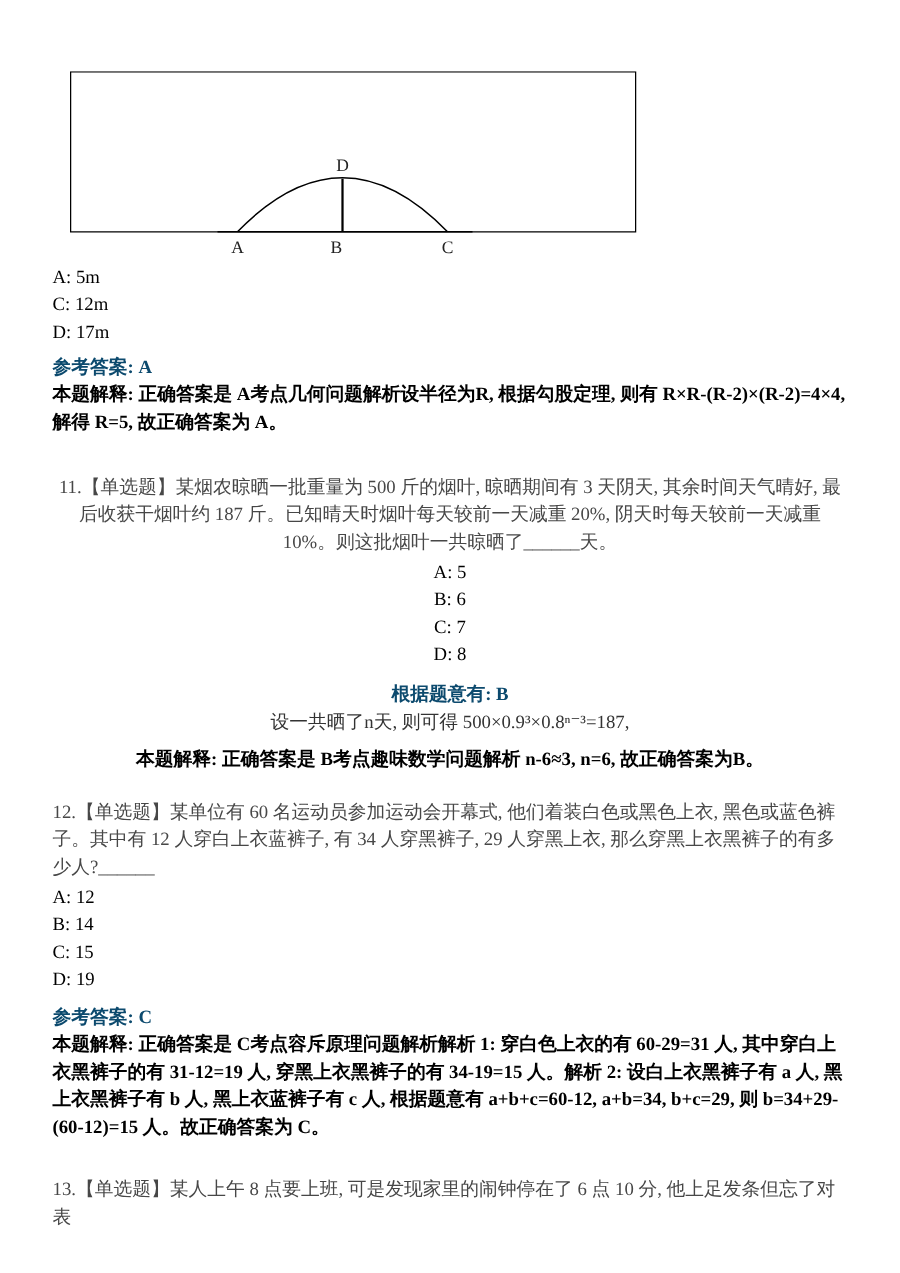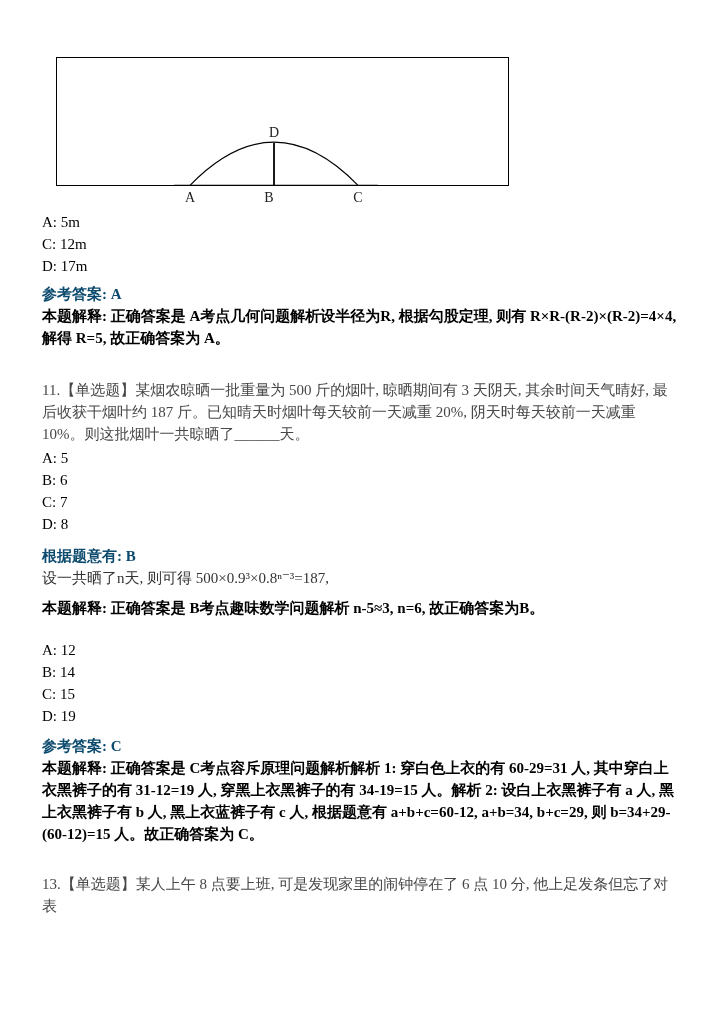--- a/index.html
+++ b/index.html
@@ -18,21 +18,21 @@
   .figline.vert { stroke-width:1.8; }
   .fig text { font-family:"Liberation Serif","DejaVu Serif",serif; font-size:14px; fill:#222; }
 
   .opts { list-style:none; margin-top:2px; }
   .opts li { line-height:22px; color:#000000; }
 
   .qtext { color:#474747; }
   .answer { margin-top:6px; font-weight:700; color:#0c4a6e; }
   .expl { font-weight:700; color:#000000; }
   .formula-note { color:#333; }
-  .q11 { margin-top:30px; }
+  .q11 { margin-top:30px;text-align:center; }
   .q11 .answer { margin-top:10px; }
   .q11 .expl { margin-top:8px; }
   .q12 { margin-top:20px; }
   .q12 .answer { margin-top:8px; }
   .q13 { margin-top:28px; }
 </style>
 </head>
 <body>
 
 <div class="page">
@@ -62,24 +62,25 @@
   <section class="q11">
     <p class="qtext">11.【单选题】某烟农晾晒一批重量为 500 斤的烟叶, 晾晒期间有 3 天阴天, 其余时间天气晴好, 最后收获干烟叶约 187 斤。已知晴天时烟叶每天较前一天减重 20%, 阴天时每天较前一天减重 10%。则这批烟叶一共晾晒了______天。</p>
     <ul class="opts">
       <li>A: 5</li>
       <li>B: 6</li>
       <li>C: 7</li>
       <li>D: 8</li>
     </ul>
     <p class="answer">根据题意有: B</p>
     <p class="formula-note">设一共晒了n天, 则可得 500×0.9³×0.8ⁿ⁻³=187,</p>
-    <p class="expl">本题解释: 正确答案是 B考点趣味数学问题解析 n-5≈3, n=6, 故正确答案为B。</p>
+    <p class="expl">本题解释: 正确答案是 B考点趣味数学问题解析 n-6≈3, n=6, 故正确答案为B。</p>
   </section>
 
   <section class="q12">
+    <p class="qtext">12.【单选题】某单位有 60 名运动员参加运动会开幕式, 他们着装白色或黑色上衣, 黑色或蓝色裤子。其中有 12 人穿白上衣蓝裤子, 有 34 人穿黑裤子, 29 人穿黑上衣, 那么穿黑上衣黑裤子的有多少人?______</p>
     <ul class="opts">
       <li>A: 12</li>
       <li>B: 14</li>
       <li>C: 15</li>
       <li>D: 19</li>
     </ul>
     <p class="answer">参考答案: C</p>
     <p class="expl">本题解释: 正确答案是 C考点容斥原理问题解析解析 1: 穿白色上衣的有 60-29=31 人, 其中穿白上衣黑裤子的有 31-12=19 人, 穿黑上衣黑裤子的有 34-19=15 人。解析 2: 设白上衣黑裤子有 a 人, 黑上衣黑裤子有 b 人, 黑上衣蓝裤子有 c 人, 根据题意有 a+b+c=60-12, a+b=34, b+c=29, 则 b=34+29-(60-12)=15 人。故正确答案为 C。</p>
   </section>
 

